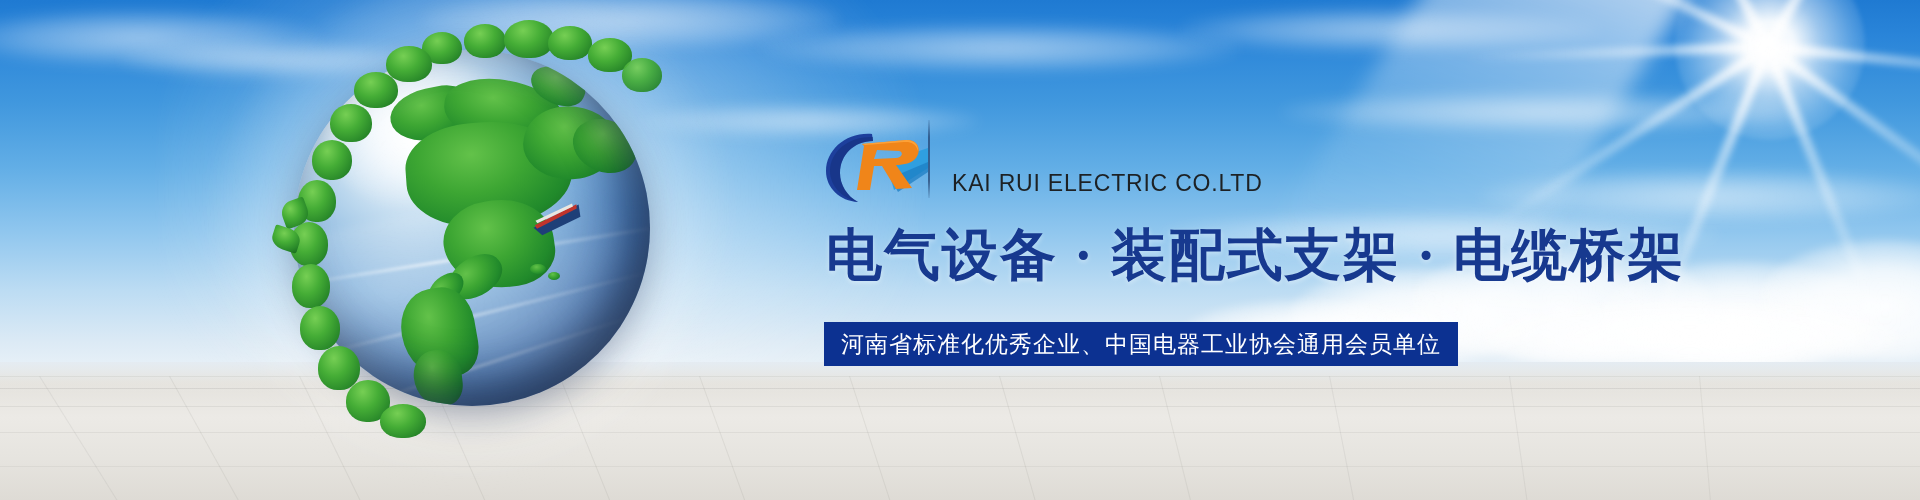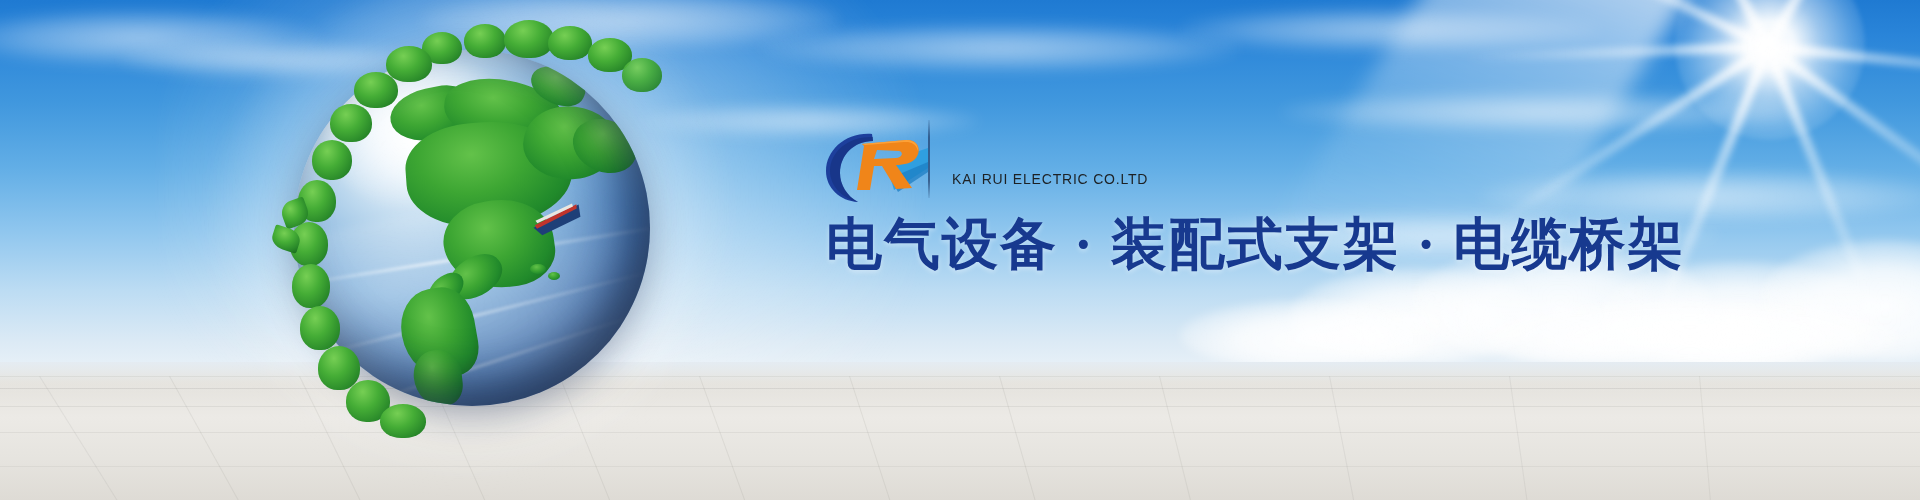--- a/index.html
+++ b/index.html
@@ -265,30 +265,30 @@
     font-weight: 700;
     letter-spacing: 1px;
     color: #17181a;
     line-height: 1;
     white-space: nowrap;
     text-shadow: 0 1px 2px rgba(255,255,255,0.35);
   }
   .company-en {
     position: absolute;
     left: 952px; top: 172px;
-    font-size: 14px;
+    font-size: 23px;
     font-weight: 400;
     letter-spacing: 0.8px;
     color: #1d2124;
     line-height: 1;
     white-space: nowrap;
   }
   .slogan {
     position: absolute;
-    left: 826px; top: 216px;
+    left: 826px; top: 227px;
     font-family: "Liberation Serif", "DejaVu Serif", serif;
     font-size: 56px;
     font-weight: 700;
     letter-spacing: 2px;
     color: #17398f;
     line-height: 1;
     white-space: nowrap;
     text-shadow: 0 2px 5px rgba(255,255,255,0.40);
   }
   .badge-bar {
@@ -440,14 +440,17 @@
     <path d="M38 16 L82 12 C94 11 98 22 92 30 C88 35 80 37 72 37 L88 60 L72 61 L58 38 L50 38 L46 62 L33 62 L40 18 Z
              M53 22 L50 31 L72 30 C78 30 80 24 75 23 Z" fill="#f08519"></path>
     <path d="M38 16 L82 12 C90 11.5 95 17 94 23 C92 15 86 13.5 80 14 L41 17 Z" fill="#ffa63d" opacity="0.85"></path>
   </svg>
 
   <div class="divider"></div>
 
   <div class="company-en">KAI RUI ELECTRIC CO.LTD</div>
   <div class="slogan">电气设备 · 装配式支架 · 电缆桥架</div>
 
+  <div class="badge-bar">
+    <span class="badge-text">河南省标准化优秀企业、中国电器工业协会通用会员单位</span>
+  </div>
 
 </div>
 
 </body></html>

